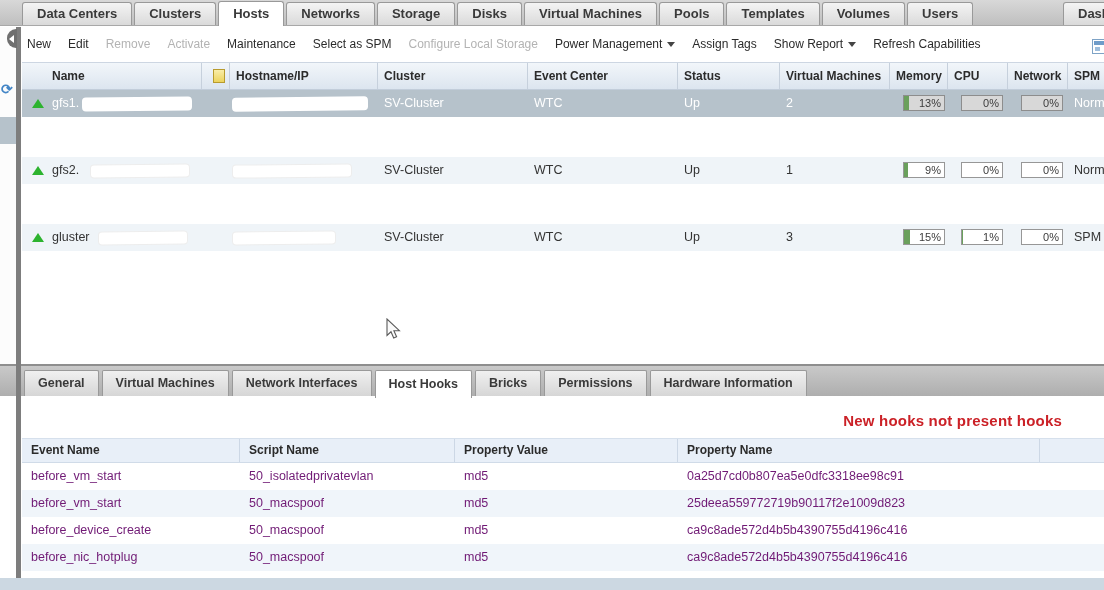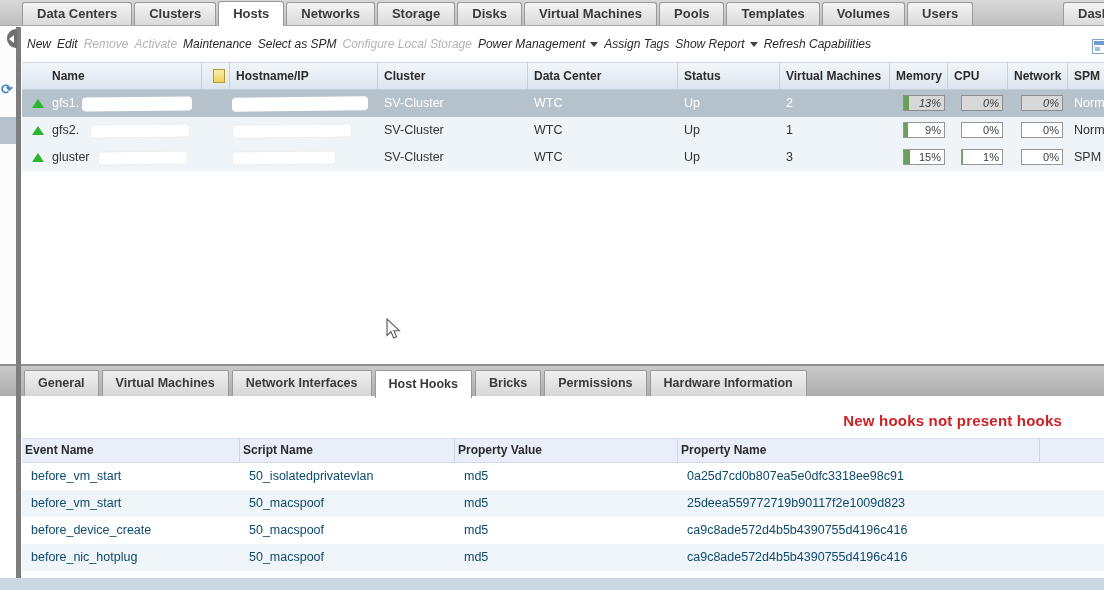--- a/index.html
+++ b/index.html
@@ -13,21 +13,21 @@
             display:flex; align-items:flex-end; padding-left:22px; }
   .tab { height:23px; line-height:22px; padding:0 14px; margin-right:2px;
          background:linear-gradient(#f4f4f4,#dadada); border:1px solid #999; border-bottom:none;
          border-radius:3px 3px 0 0; font-size:13px; font-weight:bold; color:#3a3a3a;
          white-space:nowrap; cursor:default; }
   .tab.active { background:#fff; height:25px; line-height:24px; margin-bottom:-1px; z-index:3; }
   .tab.overflow { position:absolute; left:1063px; top:2px; height:23px; overflow:hidden; width:60px; }
 
   
   .toolbar { position:absolute; top:27px; left:24px; right:4px; height:34px;
-             display:flex; align-items:center; background:#fff;font-style:italic; }
+             display:flex; align-items:center; gap:11px; background:#fff; }
   .tbtn { font-size:12px; color:#2b2b2b; white-space:nowrap; padding:2px 3px; cursor:default; }
   .tbtn.disabled { color:var(--disabled,#b3b3b3); }
   .caret { display:inline-block; margin-left:5px; width:0; height:0;
            border-left:4px solid transparent; border-right:4px solid transparent;
            border-top:5px solid #444; vertical-align:middle; }
   .corner-icon { position:absolute; top:39px; right:-2px; width:14px; height:15px;
                  border:1px solid #7ea3c6; background:#fff; }
   .corner-icon::before { content:""; position:absolute; left:1px; right:1px; top:1px; height:4px; background:#6f9cc9; }
   .corner-icon::after  { content:""; position:absolute; left:2px; bottom:2px; width:5px; height:4px; background:#9dbddc; }
 
@@ -49,32 +49,32 @@
      grid-template-columns:180px 28px 148px 150px 150px 102px 110px 58px 60px 60px 1fr; }
   .ghead { height:28px; background:linear-gradient(#f2f6fa,#dce5ef);
            border-top:1px solid #cdd6e2; border-bottom:1px solid #c2cdda; }
   .ghead .hc { font-size:12px; font-weight:bold; color:#2b2b2b; line-height:26px;
                padding-left:6px; border-right:1px solid #c6d0dc; white-space:nowrap; overflow:hidden; }
   .ghead .hc:first-child { padding-left:30px; }
   .ghead .hc:last-child { border-right:none; }
   .note-icon { width:12px; height:14px; margin:6px auto 0;
                background:linear-gradient(#f9eda9,#ecd35c); border:1px solid #b89b2e; }
   .grow { height:27px; font-size:12.5px; color:#333; }
-  .grow.alt { background:var(--alt,#eff4f8); }
+  .grow.alt { background:var(--alt,#eff4f8);margin-top:40px; }
   .grow.selected { background:var(--sel,#b6c2cb); color:#fff; }
   .grow .c { line-height:27px; padding-left:6px; white-space:nowrap; overflow:hidden; position:relative; }
   .cell-name { display:flex; align-items:center; padding-left:10px !important; gap:8px; }
   .tri { width:0; height:0; border-left:6px solid transparent; border-right:6px solid transparent;
          border-bottom:9px solid #2db32f; flex:0 0 auto; }
   .blob { position:absolute; top:7px; height:14px; background:#fff; border-radius:4px;
           transform:rotate(-0.6deg); z-index:2; }
   .blob.faint { border:1px solid #ededed; }
   .pct { position:relative; width:42px; height:16px; margin:5px 0 0 7px;
          border:1px solid #979797; background:#fff; }
-  .grow.selected .pct { background:#d8d8d8; border-color:#8d8d8d;font-style:italic; }
+  .grow.selected .pct { background:#d8d8d8; border-color:#8d8d8d; }
   .pct .fill { position:absolute; left:0; top:0; bottom:0; background:var(--green,#6aa05c); }
   .pct .lbl { position:absolute; right:3px; top:0; font-size:11px; line-height:14px; color:#3c3c3c; }
 
   
   .splitline { position:absolute; left:0; top:364px; width:1104px; height:2px; background:#8e8e8e; }
   .detailtabs { position:absolute; left:0; top:366px; width:1104px; height:30px;
                 background:linear-gradient(#c9c9c9,#aeaeae);
                 display:flex; align-items:flex-end; padding-left:24px; }
   .dtab { height:26px; line-height:25px; padding:0 13px; margin-right:3px;
           background:linear-gradient(#f0f0f0,#d6d6d6); border:1px solid #999; border-bottom:none;
@@ -82,24 +82,24 @@
   .dtab.active { background:#fff; height:28px; line-height:26px; margin-bottom:-2px; z-index:3; }
 
   
   .panel { position:absolute; left:0; top:396px; width:1104px; height:182px; background:#fff; }
   .annotation { position:absolute; top:16px; right:42px; font-size:15px; font-weight:bold;
                 color:var(--red,#cb2127); letter-spacing:0.2px; }
   .hooks { position:absolute; left:22px; top:42px; width:1082px; }
   .hhead, .hrow { display:grid; grid-template-columns:218px 215px 223px 362px 1fr; }
   .hhead { height:25px; background:var(--hooks-head,#e8eff8);
            border-top:1px solid #d6e0ec; border-bottom:1px solid #d0dbe8; }
-  .hhead .hc { font-size:12px; font-weight:bold; color:#2b2b2b; line-height:23px; padding-left:3px;
+  .hhead .hc { font-size:12px; font-weight:bold; color:#2b2b2b; line-height:23px; padding-left:9px;
                border-right:1px solid #ccd7e5; white-space:nowrap; }
   .hhead .hc:last-child { border-right:none; }
-  .hrow { height:27px; font-size:12.5px; color:#0c4a6e; }
+  .hrow { height:27px; font-size:12.5px; color:#701a75; }
   .hrow.alt { background:#f0f5fa; }
   .hrow .c { line-height:27px; padding-left:9px; white-space:nowrap; overflow:hidden; }
 
   .bottombar { position:absolute; left:0; top:578px; width:1104px; height:12px; background:#ccd8e2; }
 
   .mouse-cursor { position:absolute; left:386px; top:318px; z-index:9; }
 </style>
 </head>
 <body>
 
@@ -143,21 +143,21 @@
   <div class="divider"></div>
 
   <div class="grid">
     <div class="ghead" id="ghead">
         <div class="hc">Name</div>
         <div class="hc">
           <div class="note-icon"></div>
         </div>
         <div class="hc">Hostname/IP</div>
         <div class="hc">Cluster</div>
-        <div class="hc">Data Center</div>
+        <div class="hc">Event Center</div>
         <div class="hc">Status</div>
         <div class="hc">Virtual Machines</div>
         <div class="hc">Memory</div>
         <div class="hc">CPU</div>
         <div class="hc">Network</div>
         <div class="hc">SPM</div>
       </div>
     <div id="grows">
         <div class="grow selected">
           <div class="c cell-name">

